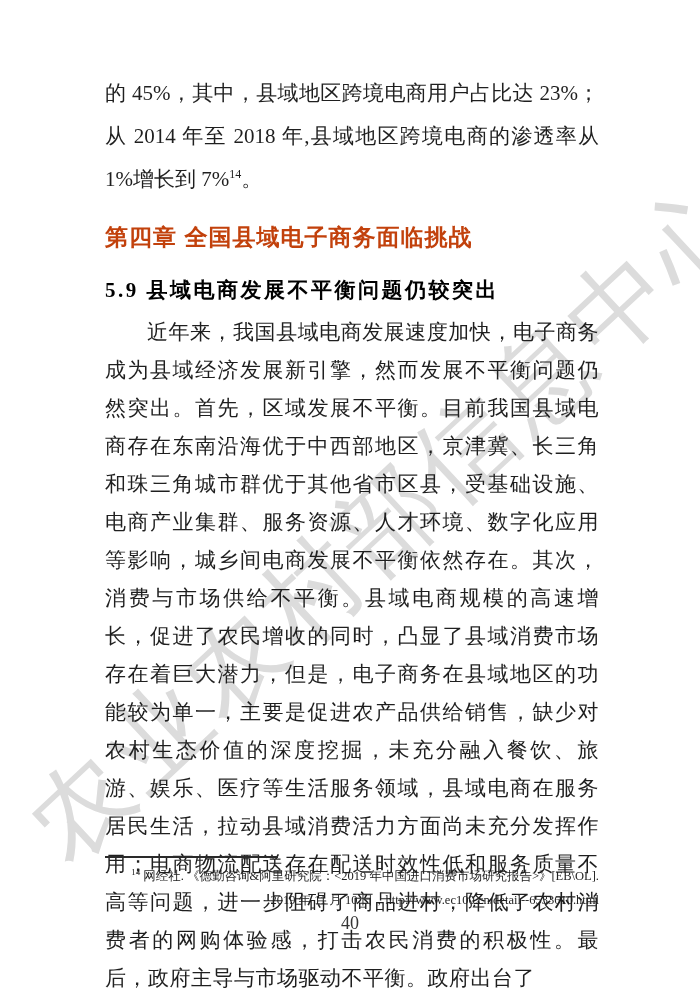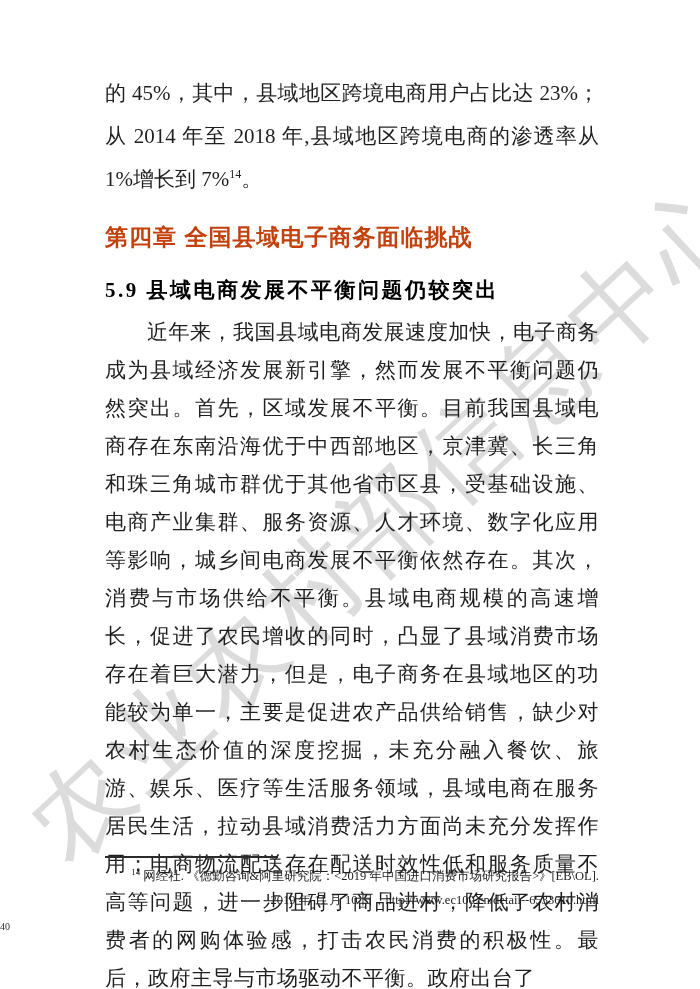--- a/index.html
+++ b/index.html
@@ -106,24 +106,24 @@
   }
   .footnote-url {
     color: #222222;
     text-decoration: none;
   }
   .page-number {
     position: absolute;
     top: 913px;
     left: 0;
     width: 700px;
-    font-size: 10px;
+    text-align: center;
+    font-size: 18px;
     color: #333333;
     z-index: 1;
-    margin-top: 8px;
   }
 </style>
 </head>
 <body>
 
 <div class="page">
 
   <div class="watermark">农业农村部信息中心</div>
 
   <div class="content">

